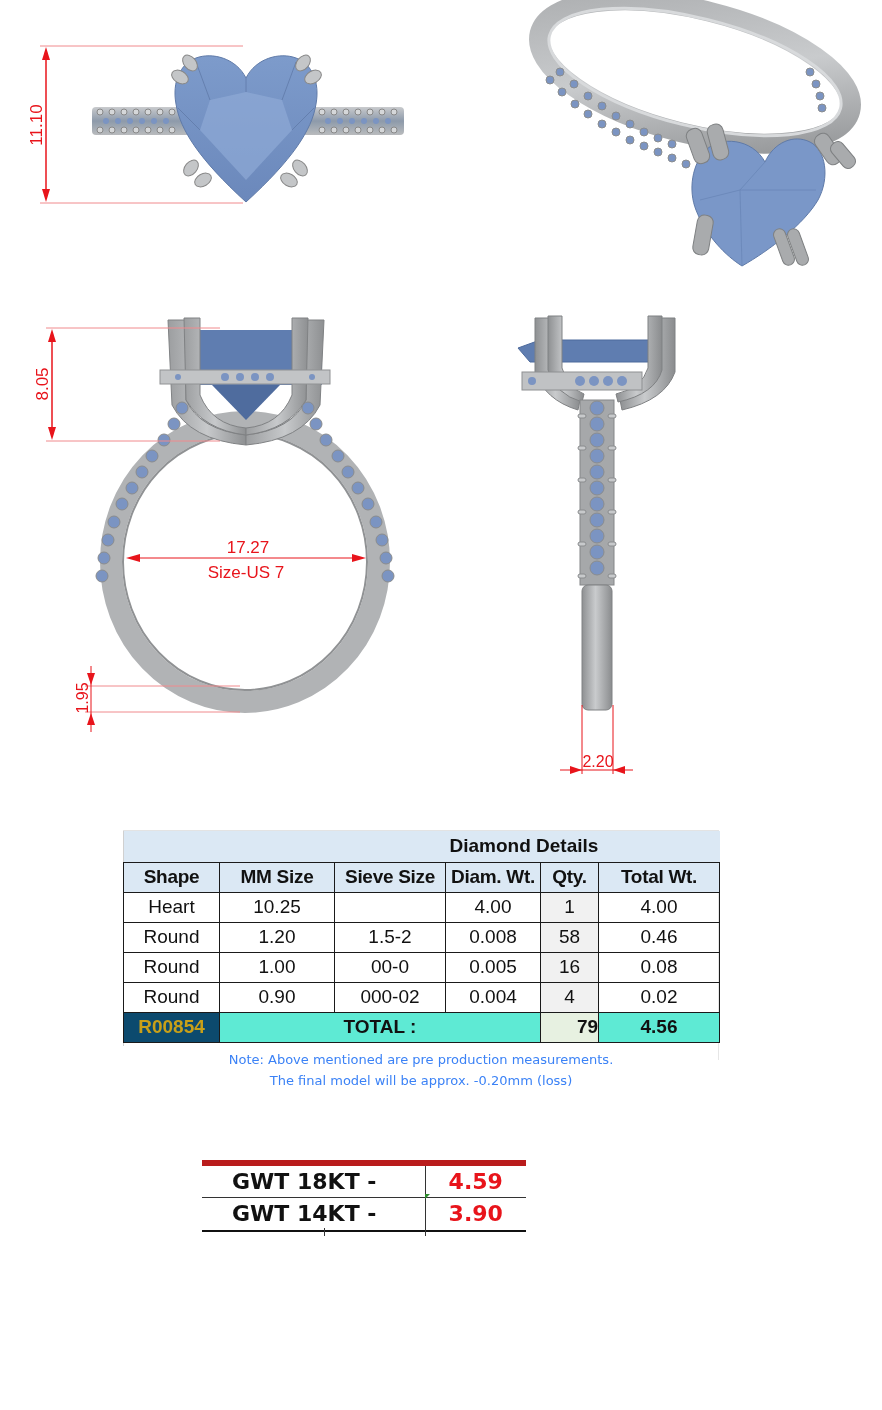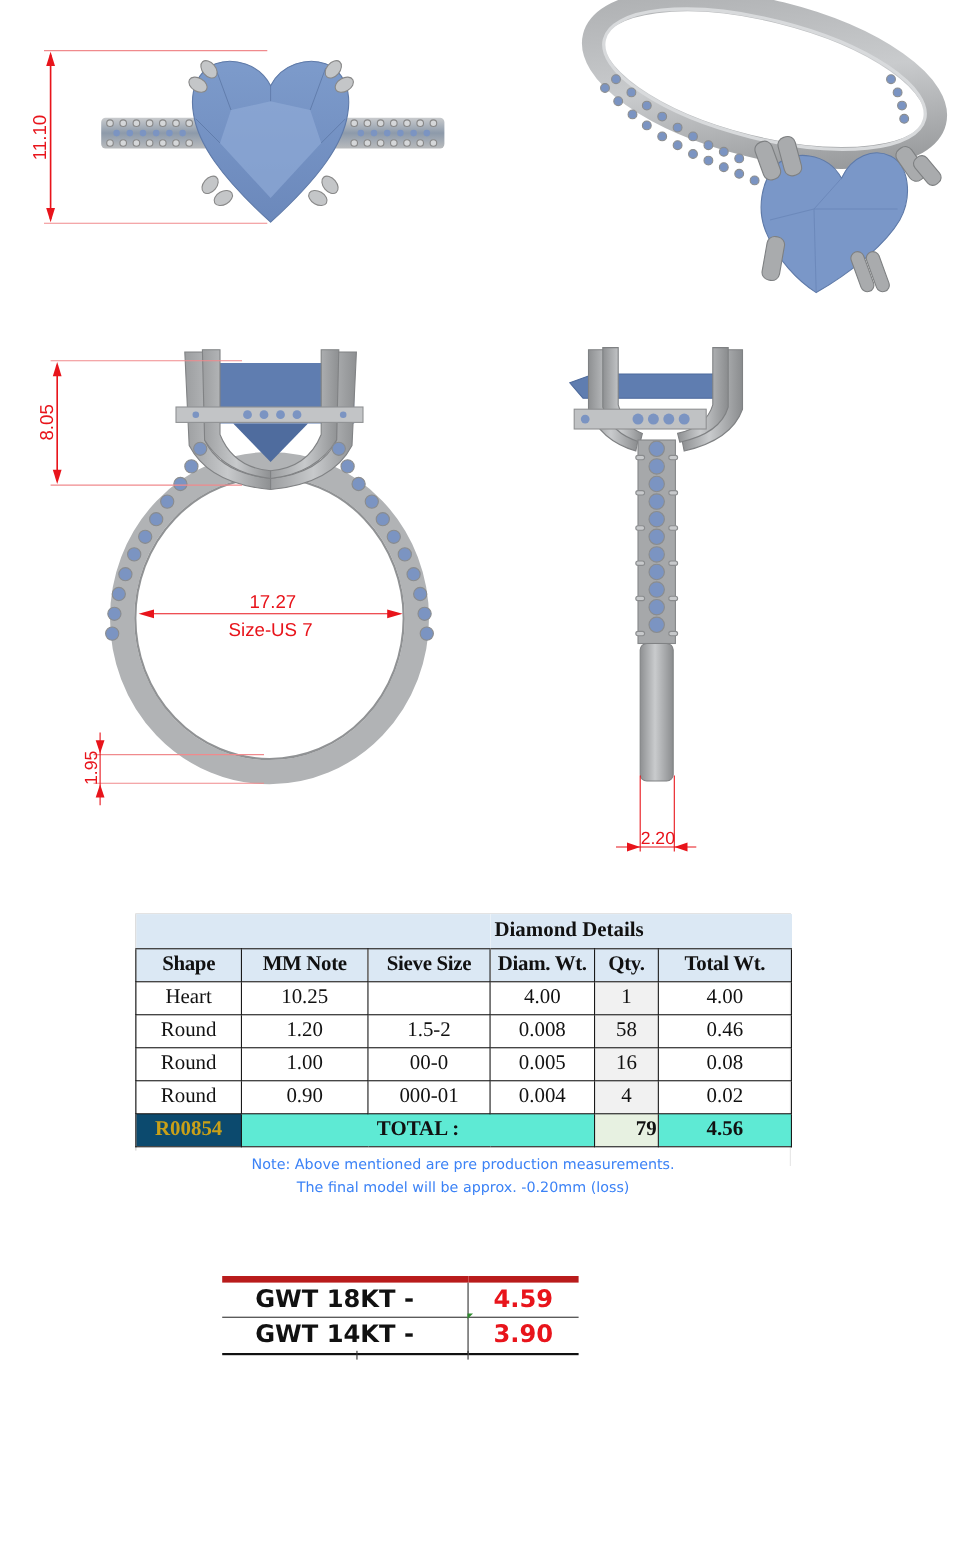--- a/index.html
+++ b/index.html
@@ -5,21 +5,21 @@
   * { box-sizing: border-box; margin: 0; padding: 0; }
   html, body { width: 882px; height: 1410px; background: #ffffff; overflow: hidden; }
   body { position: relative; font-family: "DejaVu Sans", sans-serif; }
   .abs { position: absolute; }
   .dim-text { fill: #e8141b; font-family: "Liberation Sans", sans-serif; }
   svg { position: absolute; overflow: visible; }
 
   
   .dtable {
     position: absolute; left: 123px; top: 831px; width: 596px;
-    border-collapse: collapse; font-family: Liberation Serif, serif;
+    border-collapse: collapse; font-family: Liberation Sans, sans-serif;
     font-size: 19px; color: #111;
     table-layout: fixed;
   }
   .dtable td, .dtable th {
     border: 1px solid #1a1a1a; text-align: center; height: 30px; padding: 0;
     white-space: nowrap; overflow: hidden;
   }
   .dtable .title-row td { border: none; background: #dbe8f4; height: 31px; font-weight: bold; border-bottom: 1px solid #1a1a1a; }
   .dtable .title-row td.title-cell { text-align: left; padding-left: 22px; }
   .dtable th { background: #dbe8f4; font-weight: bold; font-size: 19px; letter-spacing: -0.3px; }
@@ -353,21 +353,21 @@
       <col style="width:58px">
       <col style="width:121px">
   </colgroup>
   <tbody>
       <tr class="title-row">
     <td colspan="3"></td>
     <td colspan="3" class="title-cell" style="padding-left:4px;">Diamond Details</td>
   </tr>
   <tr>
     <th>Shape</th>
-    <th>MM Note</th>
+    <th>MM Size</th>
     <th>Sieve Size</th>
     <th>Diam. Wt.</th>
     <th>Qty.</th>
     <th>Total Wt.</th>
   </tr>
   <tr>
     <td>Heart</td>
     <td>10.25</td>
     <td></td>
     <td>4.00</td>
@@ -386,21 +386,21 @@
     <td>Round</td>
     <td>1.00</td>
     <td>00-0</td>
     <td>0.005</td>
     <td class="qty">16</td>
     <td>0.08</td>
   </tr>
   <tr>
     <td>Round</td>
     <td>0.90</td>
-    <td>000-01</td>
+    <td>000-02</td>
     <td>0.004</td>
     <td class="qty">4</td>
     <td>0.02</td>
   </tr>
   <tr class="total-row">
     <td class="code">R00854</td>
     <td class="total-label" colspan="3">TOTAL :</td>
     <td class="total-qty">79</td>
     <td class="total-wt">4.56</td>
   </tr>

